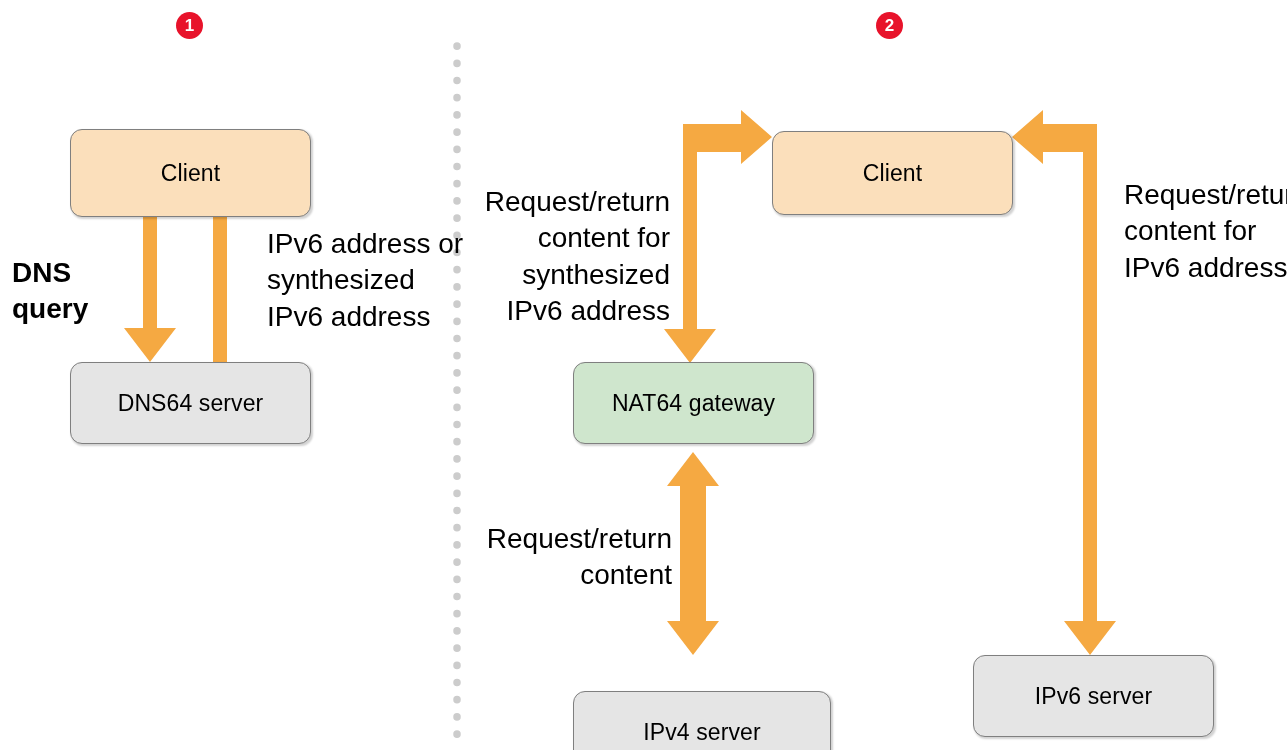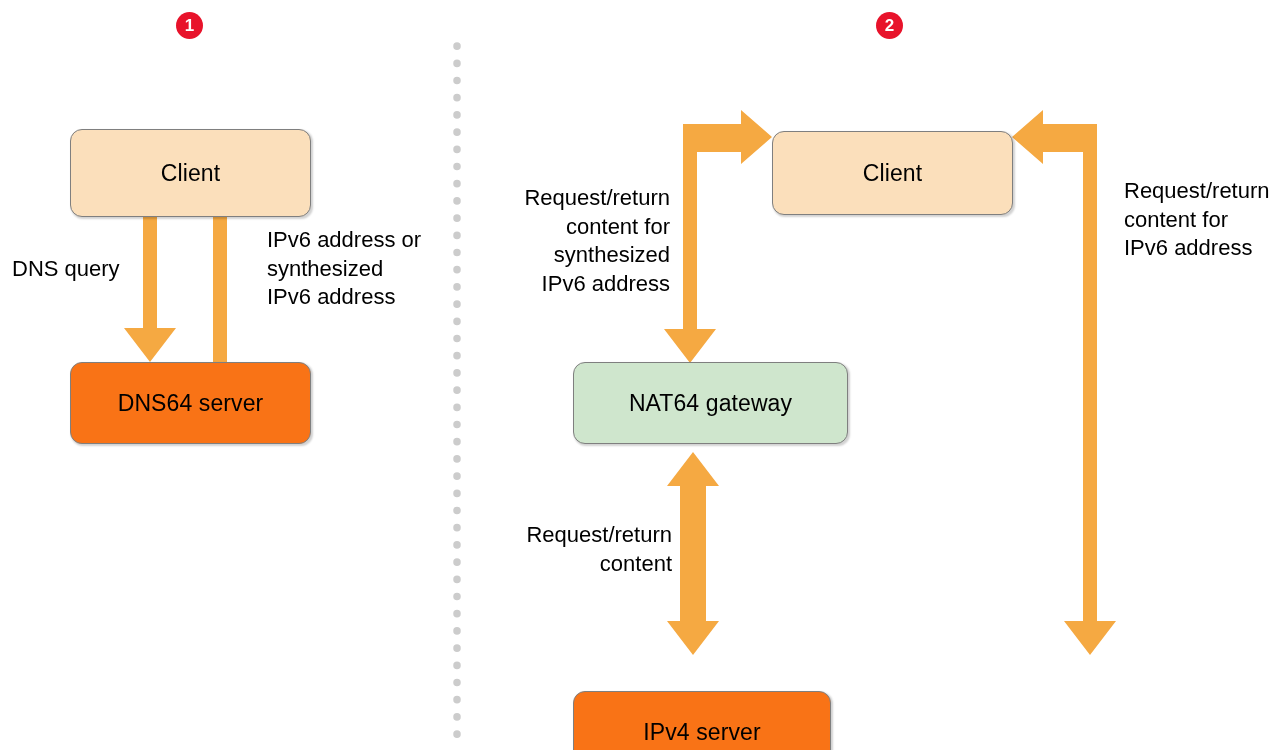--- a/index.html
+++ b/index.html
@@ -32,42 +32,42 @@
     display: flex;
     align-items: center;
     justify-content: center;
     font-size: 23px;
     color: #000000;
     letter-spacing: 0.1px;
     box-shadow: 1.5px 1.5px 2px rgba(0,0,0,0.18);
     z-index: 3;
   }
   .node.orange { background: #fbdfbb; margin-top: 36px; }
-  .node.blue   { background: #f97316; }
+  .node.blue   { background: #e5e5e5; }
   .node.green  { background: #cfe6cd; }
 
   .badge {
     position: absolute;
     width: 27px;
     height: 27px;
     border-radius: 50%;
     background: #e8132b;
     color: #ffffff;
     font-size: 17px;
     font-weight: bold;
     display: flex;
     align-items: center;
     justify-content: center;
     z-index: 5;
     line-height: 1;
   }
 
   .label {
     position: absolute;
-    font-size: 22px;
+    font-size: 28px;
     color: #000000;
     line-height: 1.30;
     white-space: pre-line;
     z-index: 4;
   }
   .label.left   { text-align: left; }
   .label.right  { text-align: right; }
 
   .divider {
     position: absolute;
@@ -96,32 +96,33 @@
     <line x1="457" y1="46" x2="457" y2="740" stroke="#cccccc" stroke-width="7.5" stroke-linecap="round" stroke-dasharray="0.2 17"></line>
   </svg>
 
   <div class="badge" style="left:176px; top:12px;">1</div>
   <div class="badge" style="left:876px; top:12px;">2</div>
 
   <div class="node orange" style="left:70px; top:93px; width:241px; height:88px;">Client</div>
 
   <div class="node blue" style="left:70px; top:362px; width:241px; height:82px;">DNS64 server</div>
 
-  <div class="label left" style="left:12px; top:255px; width:125px;">DNS query</div>
+  <div class="label left" style="left:12px; top:255px; width:125px;font-weight:bold;">DNS query</div>
 
   <div class="label left" style="left:247px; top:226px; width:200px;margin-left:20px;">IPv6 address or
 synthesized
 IPv6 address</div>
 
   <div class="node orange" style="left:772px; top:95px; width:241px; height:84px;">Client</div>
 
-  <div class="node green" style="left:573px; top:362px; width:275px; height:82px;">NAT64 gateway</div>
+  <div class="node green" style="left:573px; top:362px; width:241px; height:82px;">NAT64 gateway</div>
 
   <div class="node blue" style="left:573px; top:655px; width:258px; height:82px;margin-top:36px;">IPv4 server</div>
 
+  <div class="node blue" style="left:973px; top:655px; width:241px; height:82px;">IPv6 server</div>
 
   <div class="label right" style="left:470px; top:184px; width:200px;">Request/return
 content for
 synthesized
 IPv6 address</div>
 
   <div class="label right" style="left:472px; top:521px; width:200px;">Request/return
 content</div>
 
   <div class="label left" style="left:1124px; top:177px; width:170px;">Request/return

